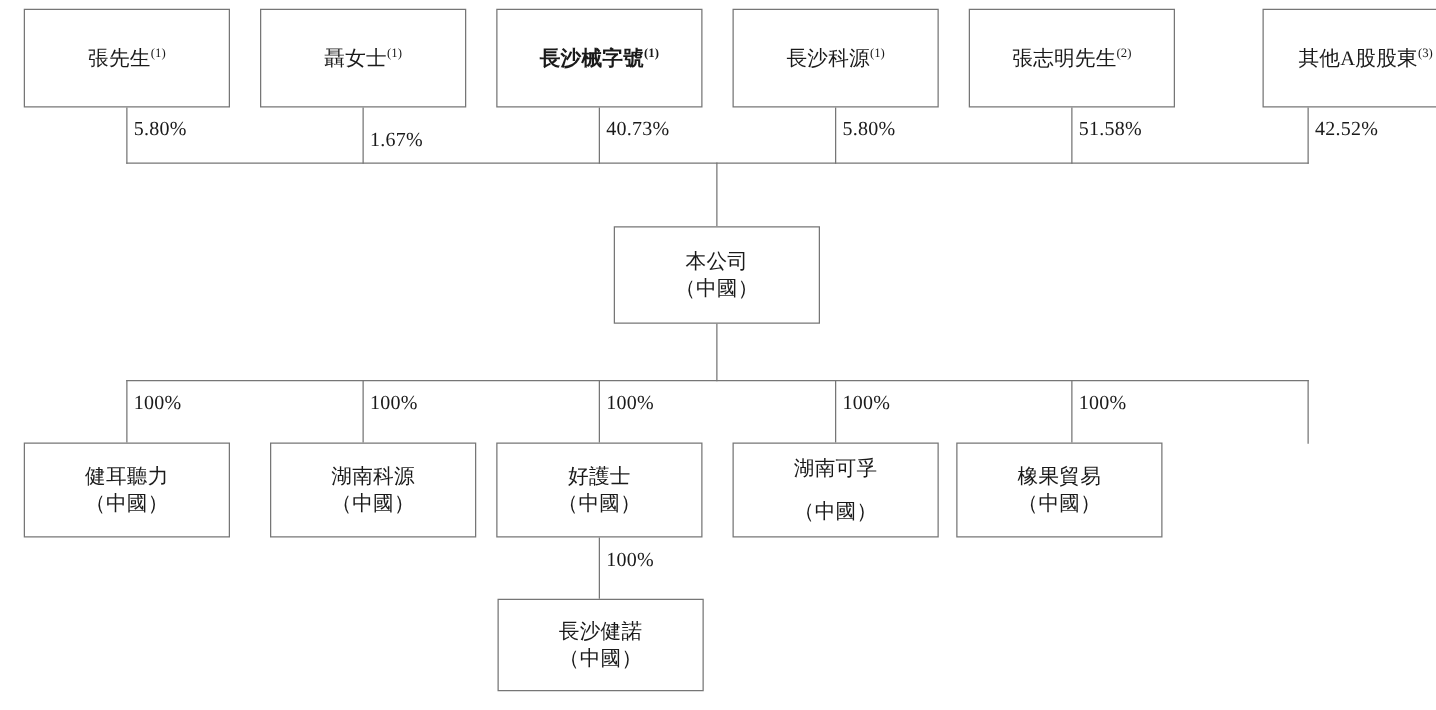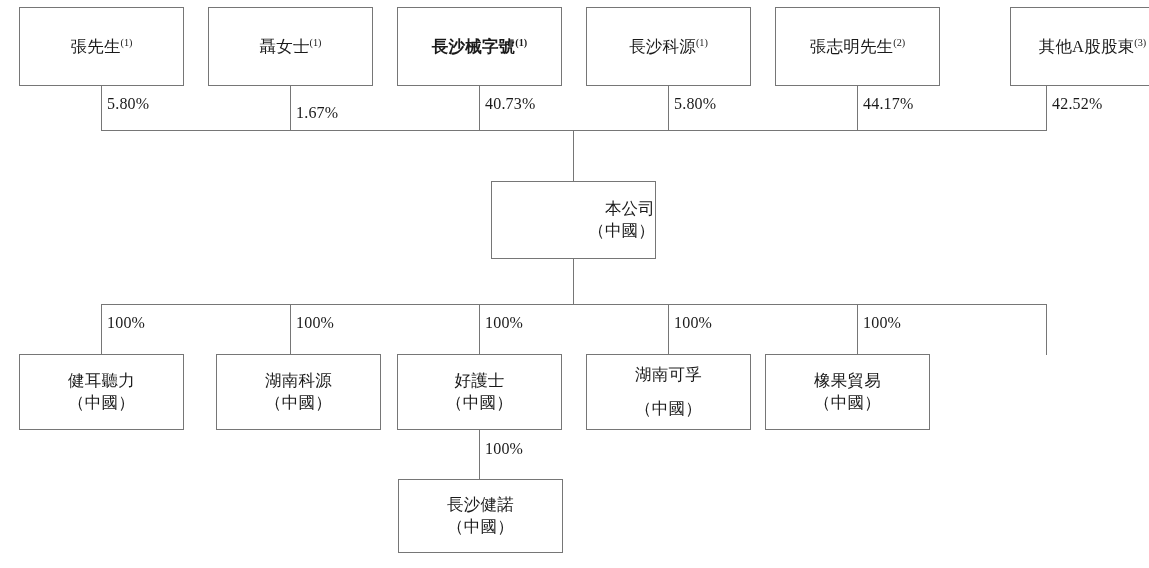--- a/index.html
+++ b/index.html
@@ -88,28 +88,28 @@
   <div class="vline" style="left:290px; top:86px; height:45px;"></div>
   <div class="vline" style="left:479px; top:86px; height:45px;"></div>
   <div class="vline" style="left:668px; top:86px; height:45px;"></div>
   <div class="vline" style="left:857px; top:86px; height:45px;"></div>
   <div class="vline" style="left:1046px; top:86px; height:45px;"></div>
 
   <div class="pct" style="left:107px; top:95px;">5.80%</div>
   <div class="pct" style="left:296px; top:104px;">1.67%</div>
   <div class="pct" style="left:485px; top:95px;">40.73%</div>
   <div class="pct" style="left:674px; top:95px;">5.80%</div>
-  <div class="pct" style="left:863px; top:95px;">44.17%</div>
+  <div class="pct" style="left:863px; top:95px;">51.58%</div>
   <div class="pct" style="left:1052px; top:95px;">42.52%</div>
 
   <div class="hline" style="left:101px; top:130px; width:946px;"></div>
 
   <div class="vline" style="left:573px; top:130px; height:51px;"></div>
 
-  <div class="node" style="left:491px; top:181px; width:165px; height:78px;align-items:flex-end;">
+  <div class="node" style="left:491px; top:181px; width:165px; height:78px;">
     <span class="ln">本公司</span>
     <span class="country">（中國）</span>
   </div>
 
   <div class="vline" style="left:573px; top:259px; height:46px;"></div>
 
   <div class="hline" style="left:101px; top:304px; width:946px;"></div>
 
   <div class="vline" style="left:101px; top:304px; height:51px;"></div>
   <div class="vline" style="left:290px; top:304px; height:51px;"></div>

